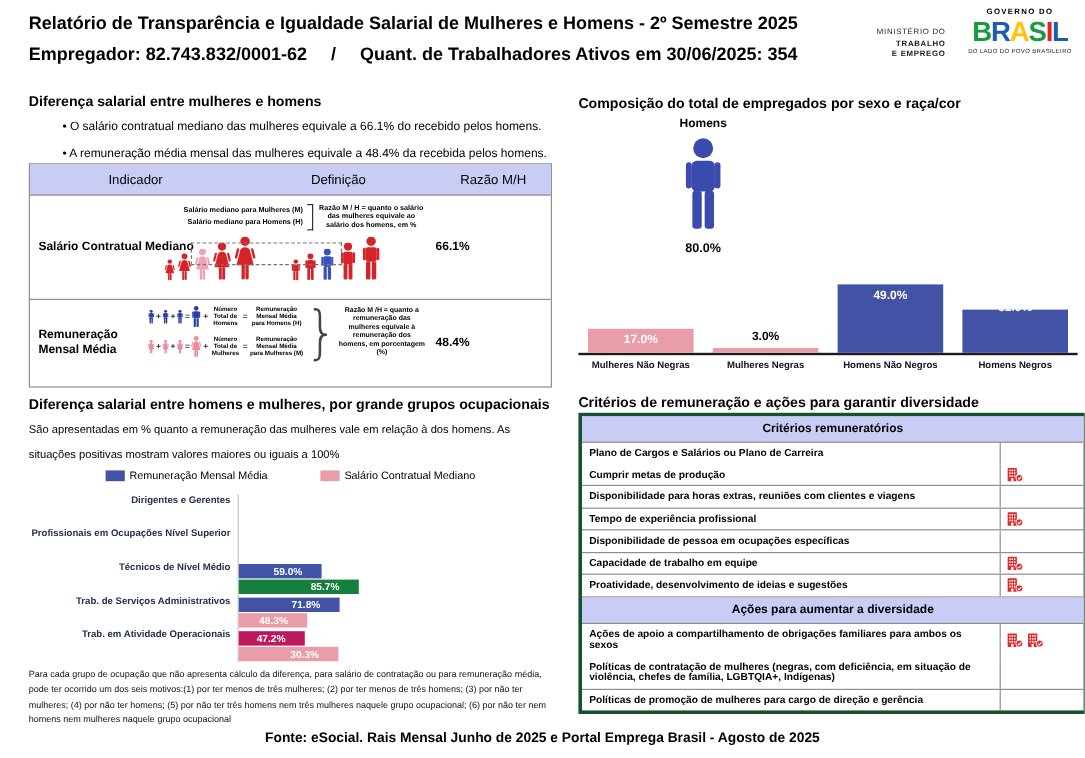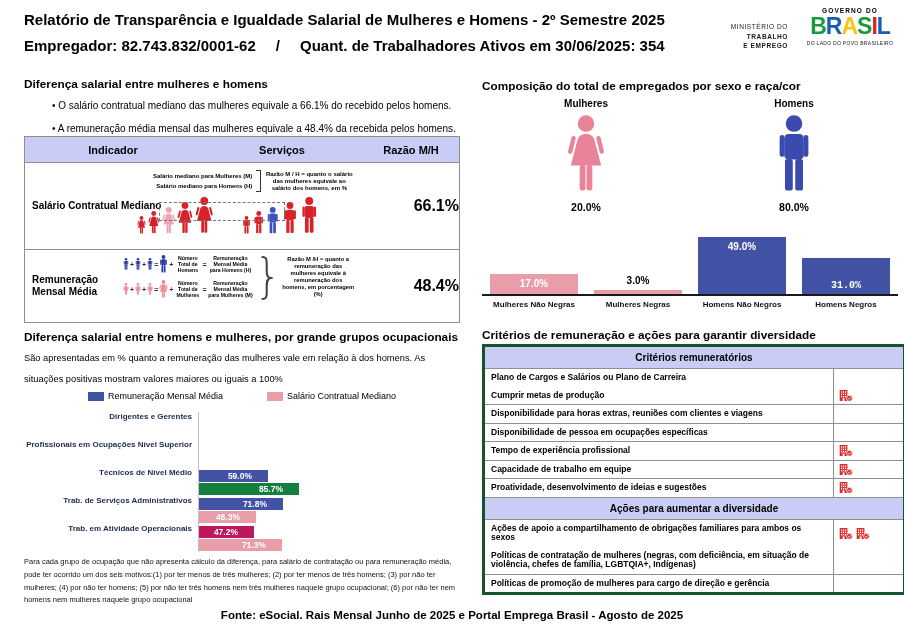--- a/index.html
+++ b/index.html
@@ -25,30 +25,30 @@
   #secC-title{left:482px;top:79px;}
   #secD-title{left:482px;top:328px;}
 
   .bullet{left:52px;font-size:10px;}
   .bullet::before{content:"• ";}
   #bullet1{top:100px;} #bullet2{top:123px;}
 
   
   #tableA{left:24px;top:136px;width:434px;border:1px solid #8f8f8f;}
   .tA-header{display:grid;grid-template-columns:176px 162px 96px;background:#C9CCF4;
-             height:25px;align-items:center;font-size:11px;font-weight:bold;text-align:center;
+             height:25px;align-items:center;font-size:11px;font-weight:normal;text-align:center;
              border-bottom:1px solid #8f8f8f;}
   .tA-row{position:relative;}
   #tA-row1{height:86px;border-bottom:1px solid #8f8f8f;}
   #tA-row2{height:72px;}
   .tA-ind{position:absolute;left:7px;top:50%;transform:translateY(-50%);
           font-size:10px;font-weight:bold;line-height:12px;}
   #tA-row1 .tA-ind{width:135px;} #tA-row2 .tA-ind{width:92px;}
-  .tA-ratio{position:absolute;right:0;width:96px;text-align:right;top:50%;
-            transform:translateY(-50%);font-size:16px;font-weight:bold;}
+  .tA-ratio{position:absolute;right:0;width:96px;text-align:left;top:50%;
+            transform:translateY(-50%);font-size:10px;font-weight:bold;}
 
   
   #diag1{position:absolute;left:112px;top:7px;width:242px;}
   .d1-top{display:flex;align-items:center;gap:4px;margin-left:16px;}
   .d1-labels{font-size:6px;font-weight:bold;line-height:10px;text-align:right;}
   .d1-bracket{width:4px;height:20px;border-top:1px solid #333;border-right:1px solid #333;
               border-bottom:1px solid #333;}
   .d1-note{width:88px;font-size:6px;font-weight:bold;text-align:center;line-height:7px;}
   .d1-figs{position:relative;margin-top:4px;display:flex;align-items:flex-end;gap:28px;height:38px;}
   .figgroup{display:flex;align-items:flex-end;gap:2px;}
@@ -157,21 +157,21 @@
     <div id="gov-bottom">DO LADO DO POVO BRASILEIRO</div>
   </div>
 
   <div class="abs sec-title" id="secA-title">Diferença salarial entre mulheres e homens</div>
   <div class="abs bullet" id="bullet1">O salário contratual mediano das mulheres equivale a 66.1% do recebido pelos homens.</div>
   <div class="abs bullet" id="bullet2">A remuneração média mensal das mulheres equivale a 48.4% da recebida pelos homens.</div>
 
   <div class="abs" id="tableA">
     <div class="tA-header">
       <div>Indicador</div>
-      <div>Serviços</div>
+      <div>Definição</div>
       <div>Razão M/H</div>
     </div>
 
     <div class="tA-row" id="tA-row1">
       <div class="tA-ind">Salário Contratual Mediano</div>
       <div id="diag1">
         <div class="d1-top">
           <div class="d1-labels">
             <div>Salário mediano para Mulheres (M)</div>
             <div>Salário mediano para Homens (H)</div>
@@ -306,35 +306,28 @@
         <div class="ob-label">Trab. de Serviços Administrativos</div>
         <div class="ob-bars">
           <div class="ob-bar" style="width: 84px; background: rgb(66, 83, 166);">71.8%</div>
           <div class="ob-bar" style="width: 57px; background: rgb(232, 157, 169);">48.3%</div>
         </div>
       </div>
       <div class="ob-row">
         <div class="ob-label">Trab. em Atividade Operacionais</div>
         <div class="ob-bars">
           <div class="ob-bar" style="width: 55px; background: #be185d;">47.2%</div>
-          <div class="ob-bar" style="width: 83px; background: rgb(232, 157, 169);">71.3%</div>
+          <div class="ob-bar" style="width: 83px; background: rgb(232, 157, 169);">30.3%</div>
         </div>
       </div>
     </div>
   <div class="abs" id="footnoteB">Para cada grupo de ocupação que não apresenta cálculo da diferença, para salário de contratação ou para remuneração média, pode ter ocorrido um dos seis motivos:(1) por ter menos de três mulheres; (2) por ter menos de três homens; (3) por não ter mulheres; (4) por não ter homens; (5) por não ter três homens nem três mulheres naquele grupo ocupacional; (6) por não ter nem homens nem mulheres naquele grupo ocupacional</div>
 
   <div class="abs sec-title" id="secC-title">Composição do total de empregados por sexo e raça/cor</div>
   <div class="abs" id="pictos">
-    <div class="picto">
-      <div class="picto-label">Mulheres</div>
-      <svg class="person" width="40" height="78" style="color:#E8849A">
-          <use href="#sym-woman"></use>
-        </svg>
-      <div class="picto-value">20.0%</div>
-    </div>
     <div class="picto">
       <div class="picto-label">Homens</div>
       <svg class="person" width="40" height="78" style="color:#3B4AAD">
           <use href="#sym-man"></use>
         </svg>
       <div class="picto-value">80.0%</div>
     </div>
   </div>
   <div class="abs" id="chartC">
     <div id="vslots">
@@ -345,21 +338,21 @@
         <div class="vslot">
           <div class="vbar" style="height: 4px; background: rgb(232, 157, 169);"></div>
           <div class="vlab" style="bottom: 8px; color: rgb(0, 0, 0);">3.0%</div>
         </div>
         <div class="vslot">
           <div class="vbar" style="height: 57px; background: rgb(66, 83, 166);"></div>
           <div class="vlab" style="bottom: 42px; color: rgb(255, 255, 255);">49.0%</div>
         </div>
         <div class="vslot">
           <div class="vbar" style="height: 36px; background: rgb(66, 83, 166);"></div>
-          <div class="vlab" style="bottom: 3px; color: rgb(255, 255, 255); font-family: Liberation Mono, monospace;">31.0%</div>
+          <div class="vlab" style="bottom: 32px; color: rgb(255, 255, 255);">31.0%</div>
         </div>
       </div>
     <div id="vbase"></div>
     <div id="vcats">
         <div class="vcat">Mulheres Não Negras</div>
         <div class="vcat">Mulheres Negras</div>
         <div class="vcat">Homens Não Negros</div>
         <div class="vcat">Homens Negros</div>
       </div>
   </div>
@@ -391,44 +384,44 @@
       <circle cx="15" cy="13" r="4.2" fill="#DD2A2A" stroke="#fff" stroke-width="1.1"></circle>
       <path d="M13.2 13 l1.4 1.5 2.7 -3.1" stroke="#fff" stroke-width="1.3" fill="none"></path>
     </svg>
         </div>
       </div>
       <div class="tD-row">
         <div class="tD-text">Disponibilidade para horas extras, reuniões com clientes e viagens</div>
         <div class="tD-icons"></div>
       </div>
       <div class="tD-row">
-        <div class="tD-text">Disponibilidade de pessoa em ocupações específicas</div>
-        <div class="tD-icons"></div>
-      </div>
-      <div class="tD-row">
         <div class="tD-text">Tempo de experiência profissional</div>
         <div class="tD-icons">
           <svg viewBox="0 0 20 18" width="14" height="13">
       <rect x="1" y="1" width="11" height="16" rx="1" fill="#DD2A2A"></rect>
       <g fill="#fff">
         <rect x="2.9" y="3" width="1.7" height="2"></rect>
               <rect x="5.7" y="3" width="1.7" height="2"></rect>
               <rect x="8.5" y="3" width="1.7" height="2"></rect>
         <rect x="2.9" y="6.4" width="1.7" height="2"></rect>
               <rect x="5.7" y="6.4" width="1.7" height="2"></rect>
               <rect x="8.5" y="6.4" width="1.7" height="2"></rect>
         <rect x="2.9" y="9.8" width="1.7" height="2"></rect>
               <rect x="5.7" y="9.8" width="1.7" height="2"></rect>
               <rect x="8.5" y="9.8" width="1.7" height="2"></rect>
         <rect x="5.2" y="13.2" width="2.7" height="3.8"></rect>
       </g>
       <circle cx="15" cy="13" r="4.2" fill="#DD2A2A" stroke="#fff" stroke-width="1.1"></circle>
       <path d="M13.2 13 l1.4 1.5 2.7 -3.1" stroke="#fff" stroke-width="1.3" fill="none"></path>
     </svg>
         </div>
+      </div>
+      <div class="tD-row">
+        <div class="tD-text">Disponibilidade de pessoa em ocupações específicas</div>
+        <div class="tD-icons"></div>
       </div>
       <div class="tD-row">
         <div class="tD-text">Capacidade de trabalho em equipe</div>
         <div class="tD-icons">
           <svg viewBox="0 0 20 18" width="14" height="13">
       <rect x="1" y="1" width="11" height="16" rx="1" fill="#DD2A2A"></rect>
       <g fill="#fff">
         <rect x="2.9" y="3" width="1.7" height="2"></rect>
               <rect x="5.7" y="3" width="1.7" height="2"></rect>
               <rect x="8.5" y="3" width="1.7" height="2"></rect>

